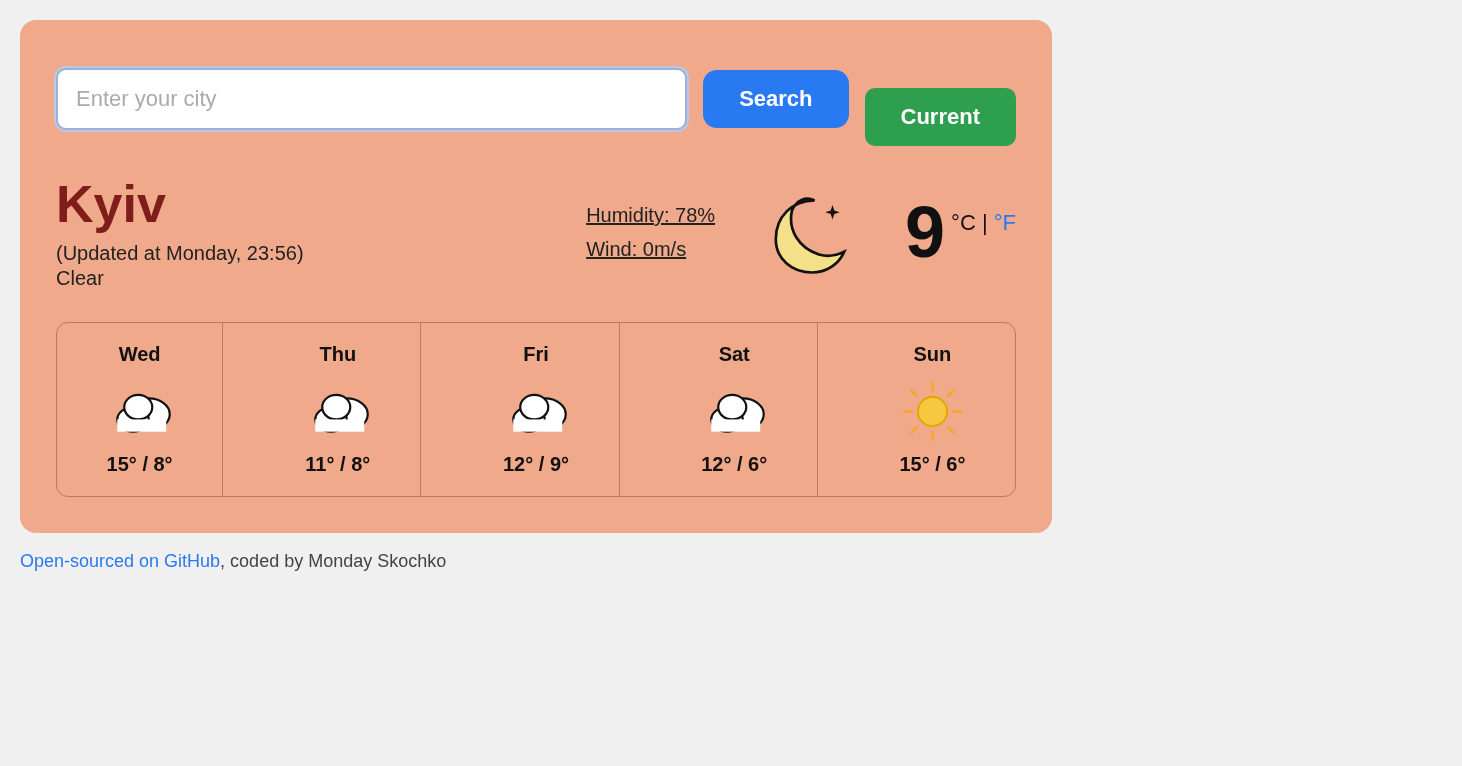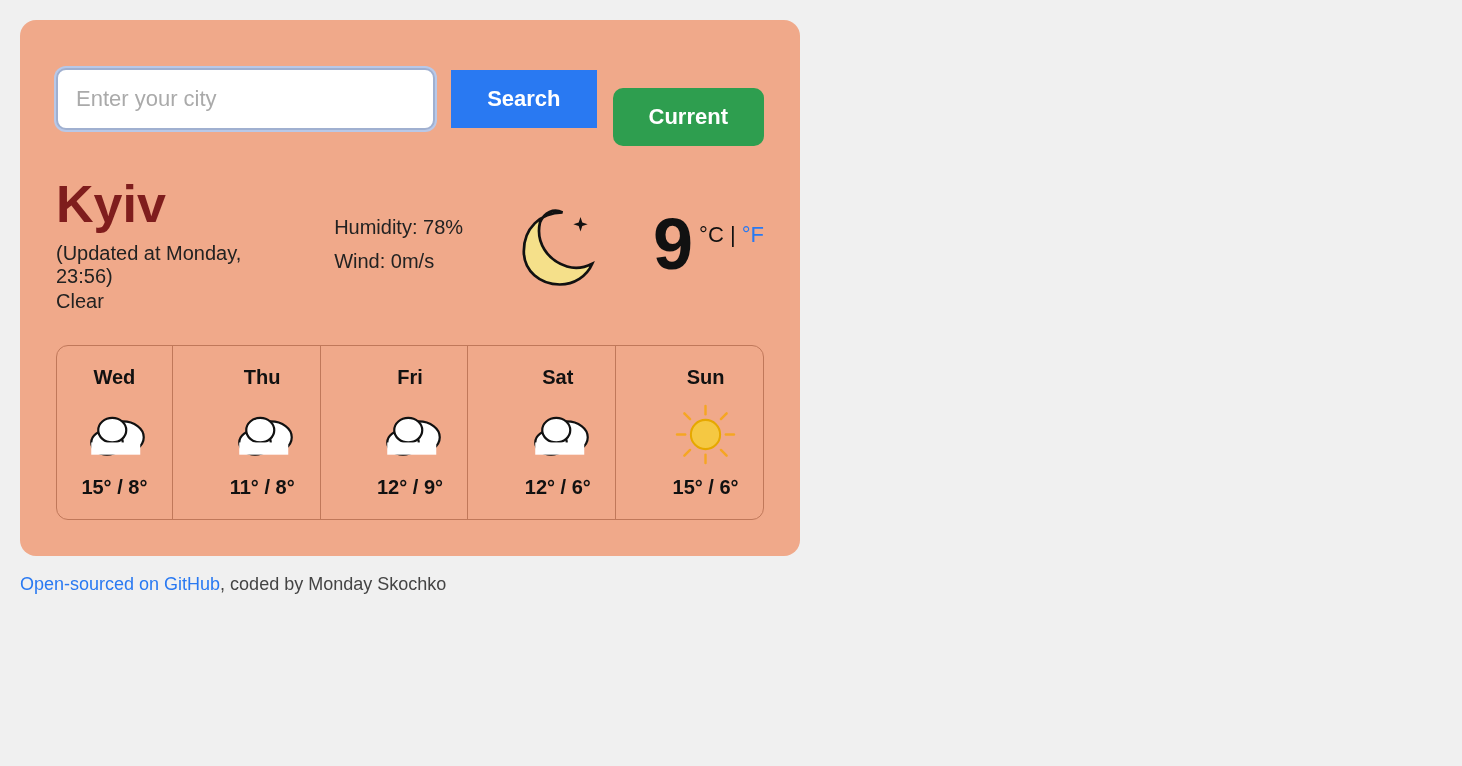--- a/index.html
+++ b/index.html
@@ -9,21 +9,21 @@
       display: flex;
       flex-direction: column;
       align-items: flex-start;
       padding: 20px;
       min-height: 766px;
     }
     .app-container {
       background: #f0a98a;
       border-radius: 16px;
       padding: 32px 36px 36px 36px;
-      width: 780px;
+      width: 1032px;
       max-width: 100%;
     }
     .search-row {
       display: flex;
       align-items: center;
       gap: 16px;
       margin-bottom: 28px;
     }
     .city-input {
       flex: 1;
@@ -36,21 +36,21 @@
       background: white;
       box-shadow: 0 0 0 2px #b8c8e8;
     }
     .city-input::placeholder {
       color: #aaa;
     }
     .search-button {
       background: #2979f2;
       color: white;
       border: none;
-      border-radius: 0;
+      border-radius: 14px;
       padding: 16px 36px;
       font-size: 22px;
       font-weight: 600;
       cursor: pointer;
       white-space: nowrap;
     }
     .current-button {
       background: #2e9e4f;
       color: white;
       border: none;
@@ -83,20 +83,21 @@
       margin-bottom: 2px;
     }
     .city-condition {
       font-size: 20px;
       color: #222;
     }
     .weather-details {
       font-size: 20px;
       color: #222;
       line-height: 1.7;
+      text-decoration: underline;
     }
     .weather-icon-large {
       width: 110px;
       height: 110px;
       display: flex;
       align-items: center;
       justify-content: center;
     }
     .temp-display {
       display: flex;

